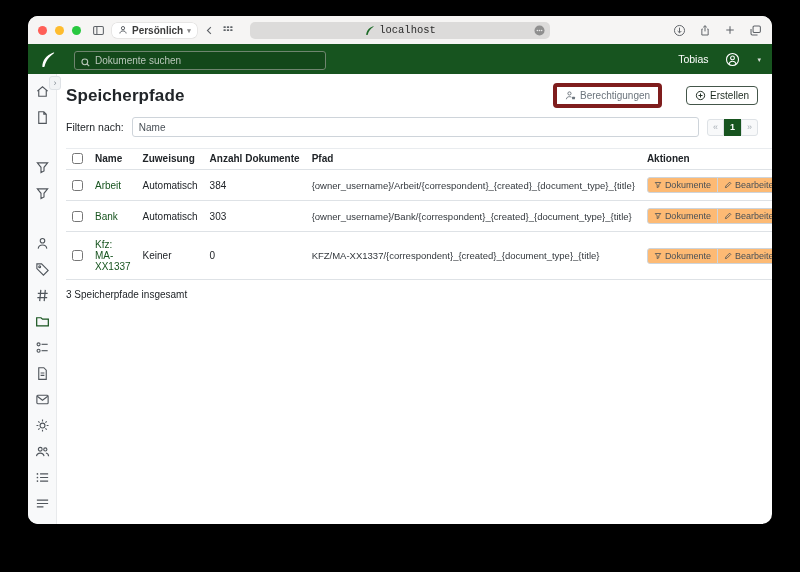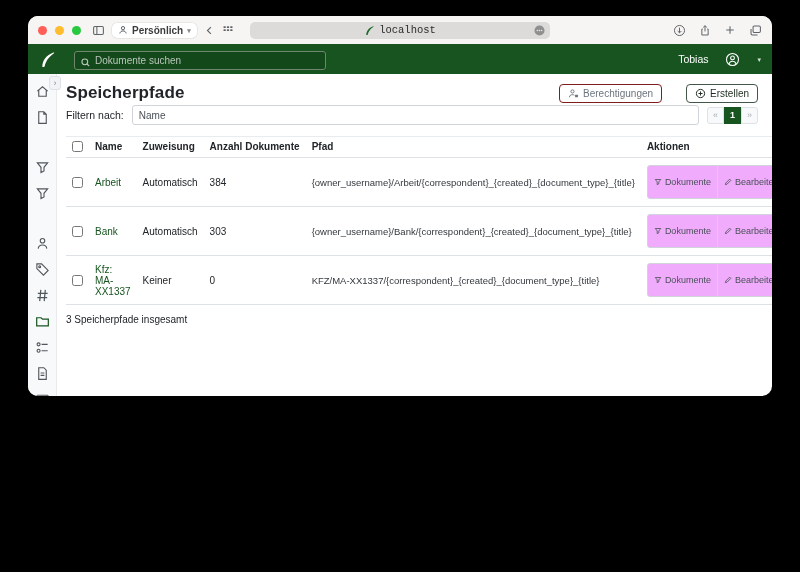--- a/index.html
+++ b/index.html
@@ -5,21 +5,21 @@
   * { box-sizing: border-box; margin: 0; padding: 0; }
   html,body { width:800px; height:572px; }
   body {
     background:#000;
     font-family:"Liberation Sans", sans-serif;
     position:relative;
     overflow:hidden;
     -webkit-font-smoothing:antialiased;
   }
   .window {
-    position:absolute; left:28px; top:16px; width:744px; height:380px;
+    position:absolute; left:28px; top:16px; width:744px; height:508px;
     border-radius:10px; overflow:hidden; background:#fff;
     box-shadow:0 12px 34px rgba(0,0,0,.65);
     display:flex; flex-direction:column;
   }
   
   .toolbar {
     height:28px; background:#f6f5f4; flex:0 0 28px;
     display:flex; align-items:center; padding:0 10px; gap:7px;
     position:relative;
   }
@@ -92,24 +92,24 @@
     z-index:5;
   }
   .content { flex:1; padding:9px 14px 0 9px; position:relative; overflow:hidden; }
   
   .page-head { display:flex; align-items:center; }
   .page-title { font-size:17px; font-weight:700; color:#212529; letter-spacing:.1px; }
   .head-actions { margin-left:auto; display:flex; align-items:center; }
   .btn { display:inline-flex; align-items:center; gap:4px; background:#fff;
          border-radius:4px; font-size:10px; padding:3px 8px; cursor:pointer;
          font-family:"Liberation Sans", sans-serif; }
-  .btn-secondary { border:1px solid #7f1d1d; color:#6c757d; }
+  .btn-secondary { border:4px solid #7f1d1d; color:#6c757d; }
   .btn-primary-outline { border:1px solid #44564a; color:#1d2b20; margin-left:24px; }
   
-  .filter-row { display:flex; align-items:center; margin-top:2px; gap:8px; }
+  .filter-row { display:flex; align-items:center; margin-top:9px; gap:8px; }
   .filter-label { font-size:10.5px; color:#212529; white-space:nowrap; }
   .filter-input { flex:1; height:20px; border:1px solid #ced4da; border-radius:3px;
                   font-size:10px; padding:0 6px; color:#212529; outline:none;
                   font-family:"Liberation Sans", sans-serif; }
   .filter-input::placeholder { color:#495057; }
   .pagination { display:flex; }
   .page-btn {
     min-width:17px; height:17px; border:1px solid #dee2e6; background:#f8f9fa;
     color:#a9b0b7; font-size:9px; line-height:15px; text-align:center; cursor:pointer;
     padding:0 3px;
@@ -121,22 +121,22 @@
   table { width:100%; border-collapse:collapse; margin-top:11px; font-size:10px; }
   th { text-align:left; font-weight:600; color:#212529; padding:4px 6px 5px 6px;
        border-top:1px solid #e9ecef; border-bottom:1px solid #dee2e6; white-space:nowrap; }
   td { padding:7px 6px; border-bottom:1px solid #dee2e6; color:#212529; vertical-align:middle; }
   td.path { font-size:9.5px; color:#33383d; }
   a.row-link { color:#17541f; text-decoration:none; cursor:pointer;margin-top:45px; }
   input[type=checkbox] { width:11px; height:11px; margin:0; display:block; }
   .btn-group { display:flex; justify-content:flex-start; }
   .sm-btn {
     display:inline-flex; align-items:center; gap:3px;
-    border:1px solid #ced4da; background:#f0abfc; color:#495057;
-    font-size:9px; padding:11px 6px; cursor:pointer; white-space:nowrap;
+    border:1px solid #ced4da; background:#fdba74; color:#495057;
+    font-size:9px; padding:2px 6px; cursor:pointer; white-space:nowrap;
     font-family:"Liberation Sans", sans-serif;
   }
   .sm-btn + .sm-btn { margin-left:-1px; }
   .sm-btn.first { border-radius:3px 0 0 3px; }
   .summary { font-size:10px; color:#212529; margin-top:9px; }
 </style>
 </head>
 <body>
 
 <div class="window">

